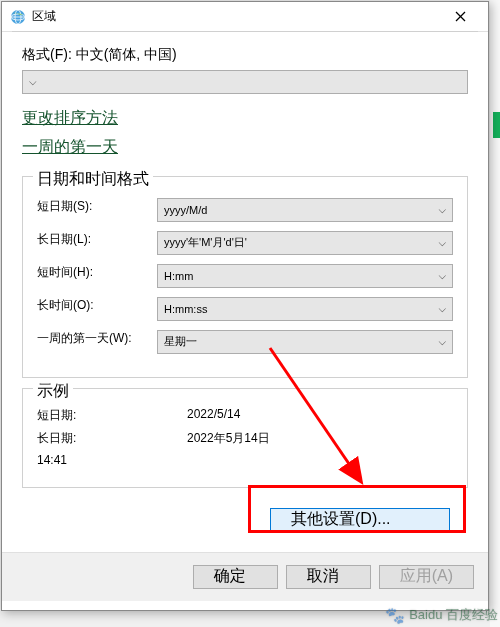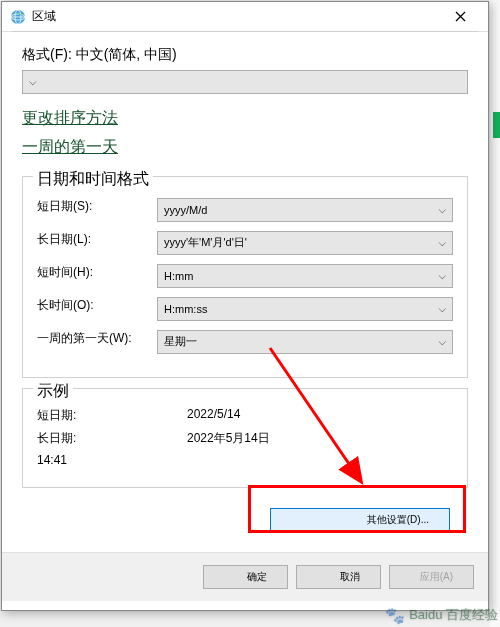--- a/index.html
+++ b/index.html
@@ -21,21 +21,21 @@
     .links { margin: 10px 0 14px 0; line-height: 1.8; }
     .fieldset { border: 1px solid #d0d0d0; padding: 12px 14px 14px 14px; margin-bottom: 10px; position: relative; }
     .legend { position: absolute; top: -8px; left: 10px; background: #fff; padding: 0 4px; font-size: 16px; }
     .row { display: flex; align-items: flex-start; margin: 9px 0; }
     .row-label { width: 120px; font-size: 12px; color: #000; }
     .row .select { flex: 1; gap: 30px; }
     .example-row { display: flex; margin: 6px 0; }
     .example-label { width: 150px; font-size: 12px; }
     .example-value { font-size: 12px; }
     .button-area { display: flex; justify-content: flex-end; padding: 10px 18px 10px 10px; }
-    .btn { height: 24px; padding: 0 20px; font-size: 10px; border: 1px solid #adadad; background: #e1e1e1; cursor: pointer; margin-left: 8px; display: flex; align-items: center; justify-content: flex-end; min-width: 85px; }
+    .btn { height: 24px; padding: 0 20px; font-size: 16px; border: 1px solid #adadad; background: #e1e1e1; cursor: pointer; margin-left: 8px; display: flex; align-items: center; justify-content: flex-start; min-width: 85px; }
     .btn-other { min-width: 180px; background: #e1f0fc; border: 1px solid #0078d7; }
     .red-box { position: absolute; border: 3px solid #ff0000; pointer-events: none; left: 248px; top: 485px; width: 218px; height: 48px; z-index: 10; }
     .arrow-svg { position: absolute; left: 260px; top: 340px; z-index: 9; pointer-events: none; }
     .side-strip { position: absolute; right: 0; top: 0; width: 10px; height: 100%; background: #f8f8f8; }
     .side-green { position: absolute; right: 0; top: 112px; width: 7px; height: 26px; background: #13b05a; }
     .watermark { position: absolute; right: 2px; bottom: 2px; color: #14532d; opacity: 0.55; font-size: 13px; font-weight: 300; text-shadow: 0 0 2px rgba(0,0,0,.4); pointer-events: none; }
     .watermark .paw { font-size: 16px; vertical-align: -2px; }
   </style>
 </head>
 <body>

